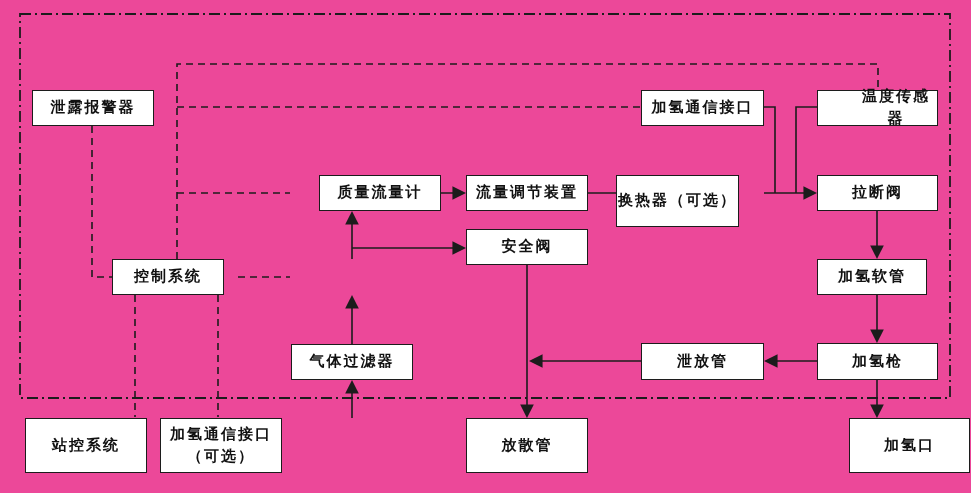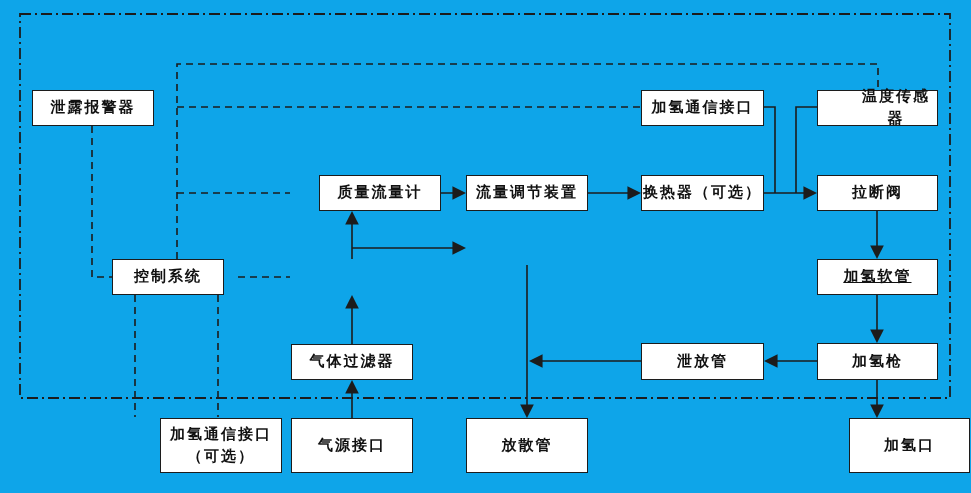--- a/index.html
+++ b/index.html
@@ -1,20 +1,20 @@
 <!DOCTYPE html>
 <html><head>
 <meta charset="utf-8">
 <style>
   html, body { margin: 0; padding: 0; background: #ffffff; }
   #canvas {
     position: relative;
     width: 971px;
     height: 493px;
-    background: #0ea5e9;
+    background: #ec4899;
     font-family: "Liberation Serif", "DejaVu Serif", serif;
     overflow: hidden;
   }
   #wires {
     position: absolute;
     left: 0; top: 0;
     width: 971px; height: 493px;
     z-index: 1;
   }
   .node {
@@ -33,26 +33,26 @@
     line-height: 1.45;
     white-space: pre-line;
     z-index: 2;
   }
   
   .n-leak-alarm        { left: 32px;  top: 90px;  width: 122px; height: 36px; }
   .n-pressure-sensor   { left: 641px; top: 90px;  width: 123px; height: 36px; }
   .n-temp-sensor       { left: 817px; top: 90px;  width: 121px; height: 36px; padding-left: 37px; }
   .n-mass-flow-meter   { left: 291px; top: 175px; width: 122px; height: 36px; margin-left: 28px; }
   .n-flow-regulator    { left: 466px; top: 175px; width: 122px; height: 36px; }
-  .n-heat-exchanger    { left: 641px; top: 175px; width: 123px; height: 36px; }
+  .n-heat-exchanger    { left: 616px; top: 175px; width: 123px; height: 52px; }
   .n-breakaway-valve   { left: 817px; top: 175px; width: 121px; height: 36px; }
   .n-control-system    { left: 112px; top: 259px; width: 112px; height: 36px; }
   .n-inlet-valve       { left: 291px; top: 259px; width: 122px; height: 36px; }
   .n-safety-valve      { left: 466px; top: 229px; width: 122px; height: 36px; }
-  .n-hydrogen-hose     { left: 817px; top: 259px; width: 121px; height: 36px; text-decoration: underline; }
+  .n-hydrogen-hose     { left: 817px; top: 259px; width: 110px; height: 36px; }
   .n-gas-filter        { left: 291px; top: 344px; width: 122px; height: 36px; }
   .n-vent-pipe         { left: 641px; top: 343px; width: 123px; height: 37px; }
   .n-hydrogen-nozzle   { left: 817px; top: 343px; width: 121px; height: 37px; }
   .n-station-control   { left: 25px;  top: 418px; width: 122px; height: 55px; }
   .n-comm-interface    { left: 160px; top: 418px; width: 122px; height: 55px; }
   .n-gas-source-port   { left: 291px; top: 418px; width: 122px; height: 55px; }
   .n-discharge-stack   { left: 466px; top: 418px; width: 122px; height: 55px; text-align: center; }
   .n-hydrogen-port     { left: 817px; top: 418px; width: 121px; height: 55px; margin-left: 32px; }
 
   .flow   { stroke: #1c1c1c; stroke-width: 1.6; fill: none; }
@@ -99,23 +99,24 @@
   </svg>
 
   <div class="node n-leak-alarm">泄露报警器</div>
   <div class="node n-pressure-sensor">加氢通信接口</div>
   <div class="node n-temp-sensor">温度传感器</div>
   <div class="node n-mass-flow-meter">质量流量计</div>
   <div class="node n-flow-regulator">流量调节装置</div>
   <div class="node n-heat-exchanger">换热器（可选）</div>
   <div class="node n-breakaway-valve">拉断阀</div>
   <div class="node n-control-system">控制系统</div>
+  <div class="node n-safety-valve">安全阀</div>
   <div class="node n-hydrogen-hose">加氢软管</div>
   <div class="node n-gas-filter">气体过滤器</div>
   <div class="node n-vent-pipe">泄放管</div>
   <div class="node n-hydrogen-nozzle">加氢枪</div>
+  <div class="node n-station-control">站控系统</div>
   <div class="node n-comm-interface">加氢通信接口
 （可选）</div>
-  <div class="node n-gas-source-port">气源接口</div>
   <div class="node n-discharge-stack">放散管</div>
   <div class="node n-hydrogen-port">加氢口</div>
 
 </div>
 
 </body></html>

